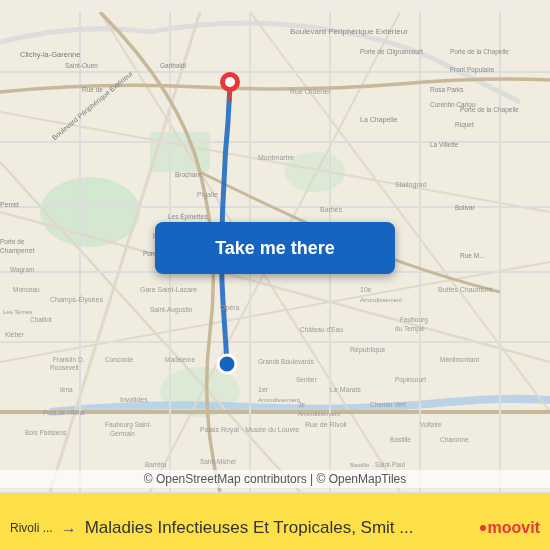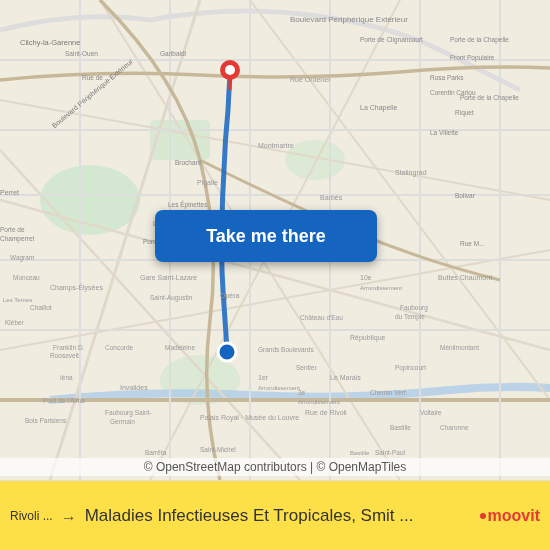--- a/index.html
+++ b/index.html
@@ -4,35 +4,36 @@
   <style>
     * { margin: 0; padding: 0; box-sizing: border-box; }
     body { width: 550px; height: 550px; overflow: hidden; font-family: Arial, sans-serif; background: #f0ece4; }
 
     .map-container {
       position: relative;
       width: 550px;
       height: 480px;
       overflow: hidden;
       background: #ffffff;
+      margin-top: 12px;
     }
 
     
     .map-svg {
       position: absolute;
       top: 0; left: 0;
       width: 100%; height: 100%;
     }
 
     
     .take-me-there-btn {
       position: absolute;
       top: 210px;
       left: 155px;
-      width: 222px;
+      width: 240px;
       height: 52px;
       background: #1565c0;
       color: white;
       border: none;
       border-radius: 8px;
       font-size: 18px;
       font-weight: bold;
       cursor: pointer;
       display: flex;
       align-items: center;

